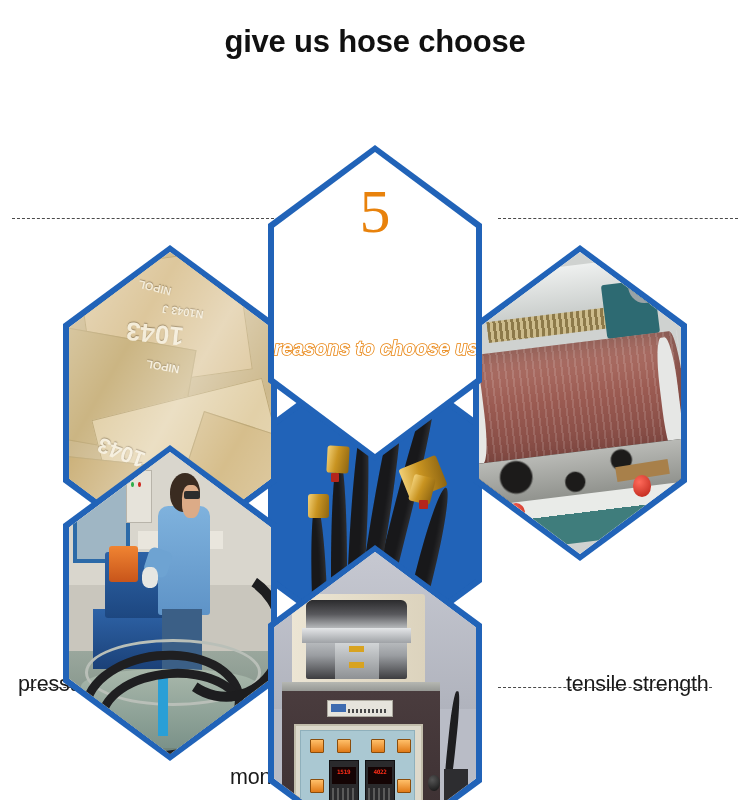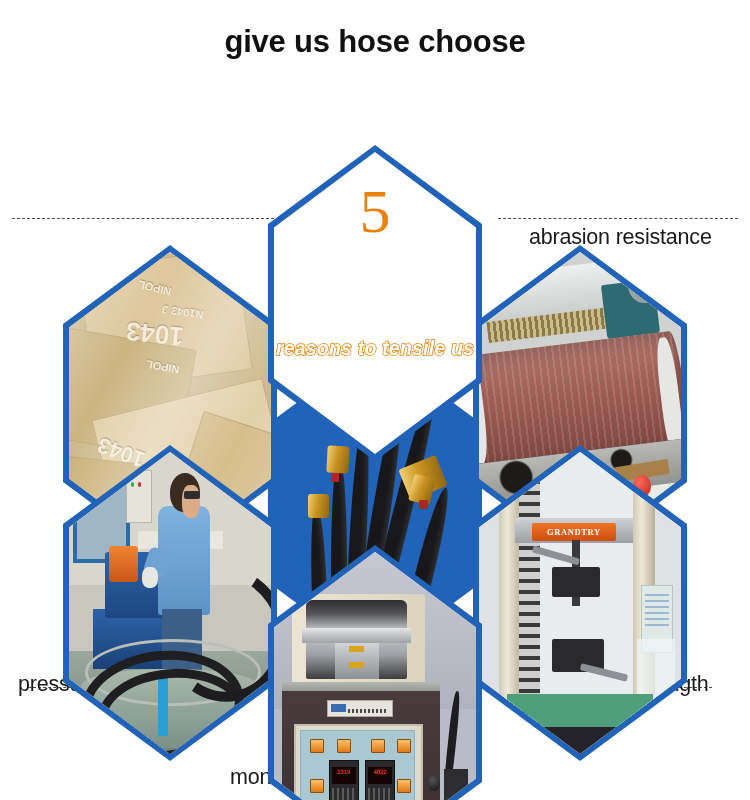--- a/index.html
+++ b/index.html
@@ -391,43 +391,20 @@
         <div class="water"></div>
         <div class="rail"></div>
         <div class="blue-pipe"></div>
         <div class="coil c1"></div>
         <div class="coil c2"></div>
         <div class="bigHose"></div>
       </div>
     </div>
   </div>
 
-  <div class="hex" id="hex-bottomright">
-    <div class="inner">
-      <div class="photo ph-tensile">
-        <div class="backwall"></div>
-        <div class="colm colL"></div>
-        <div class="colm colR"></div>
-        <div class="ladder"></div>
-        <div class="crosshead"></div>
-        <div class="badge">
-          <span>GRANDTRY</span>
-        </div>
-        <div class="shaft"></div>
-        <div class="rod r1"></div>
-        <div class="grip g1"></div>
-        <div class="grip g2"></div>
-        <div class="rod r2"></div>
-        <div class="card"></div>
-        <div class="bag"></div>
-        <div class="floor"></div>
-        <div class="foot"></div>
-      </div>
-    </div>
-  </div>
 
   <div class="hex" id="hex-bottomcenter">
     <div class="inner">
       <div class="photo ph-rheo">
         <div class="wall"></div>
         <div class="body"></div>
         <div class="chamber"></div>
         <div class="die">
             <i></i>
             <i></i>
@@ -456,22 +433,21 @@
             <u></u>
         </div>
         <div class="knobR"></div>
       </div>
     </div>
   </div>
 
   <div class="hex" id="hex-center">
     <div class="inner">
       <div class="center-num">5</div>
-      <div class="center-sub">reasons to tensile us</div>
-    </div>
-  </div>
-
-  <div class="lbl" id="label-abrasion">abrasion resistance</div>
+      <div class="center-sub">reasons to choose us</div>
+    </div>
+  </div>
+
   <div class="lbl" id="label-pressure">pressure test</div>
   <div class="lbl" id="label-tensile">tensile strength</div>
   <div class="lbl" id="label-monitoring">monitoring vulcanization</div>
 
 </div>
 
 </body></html>

